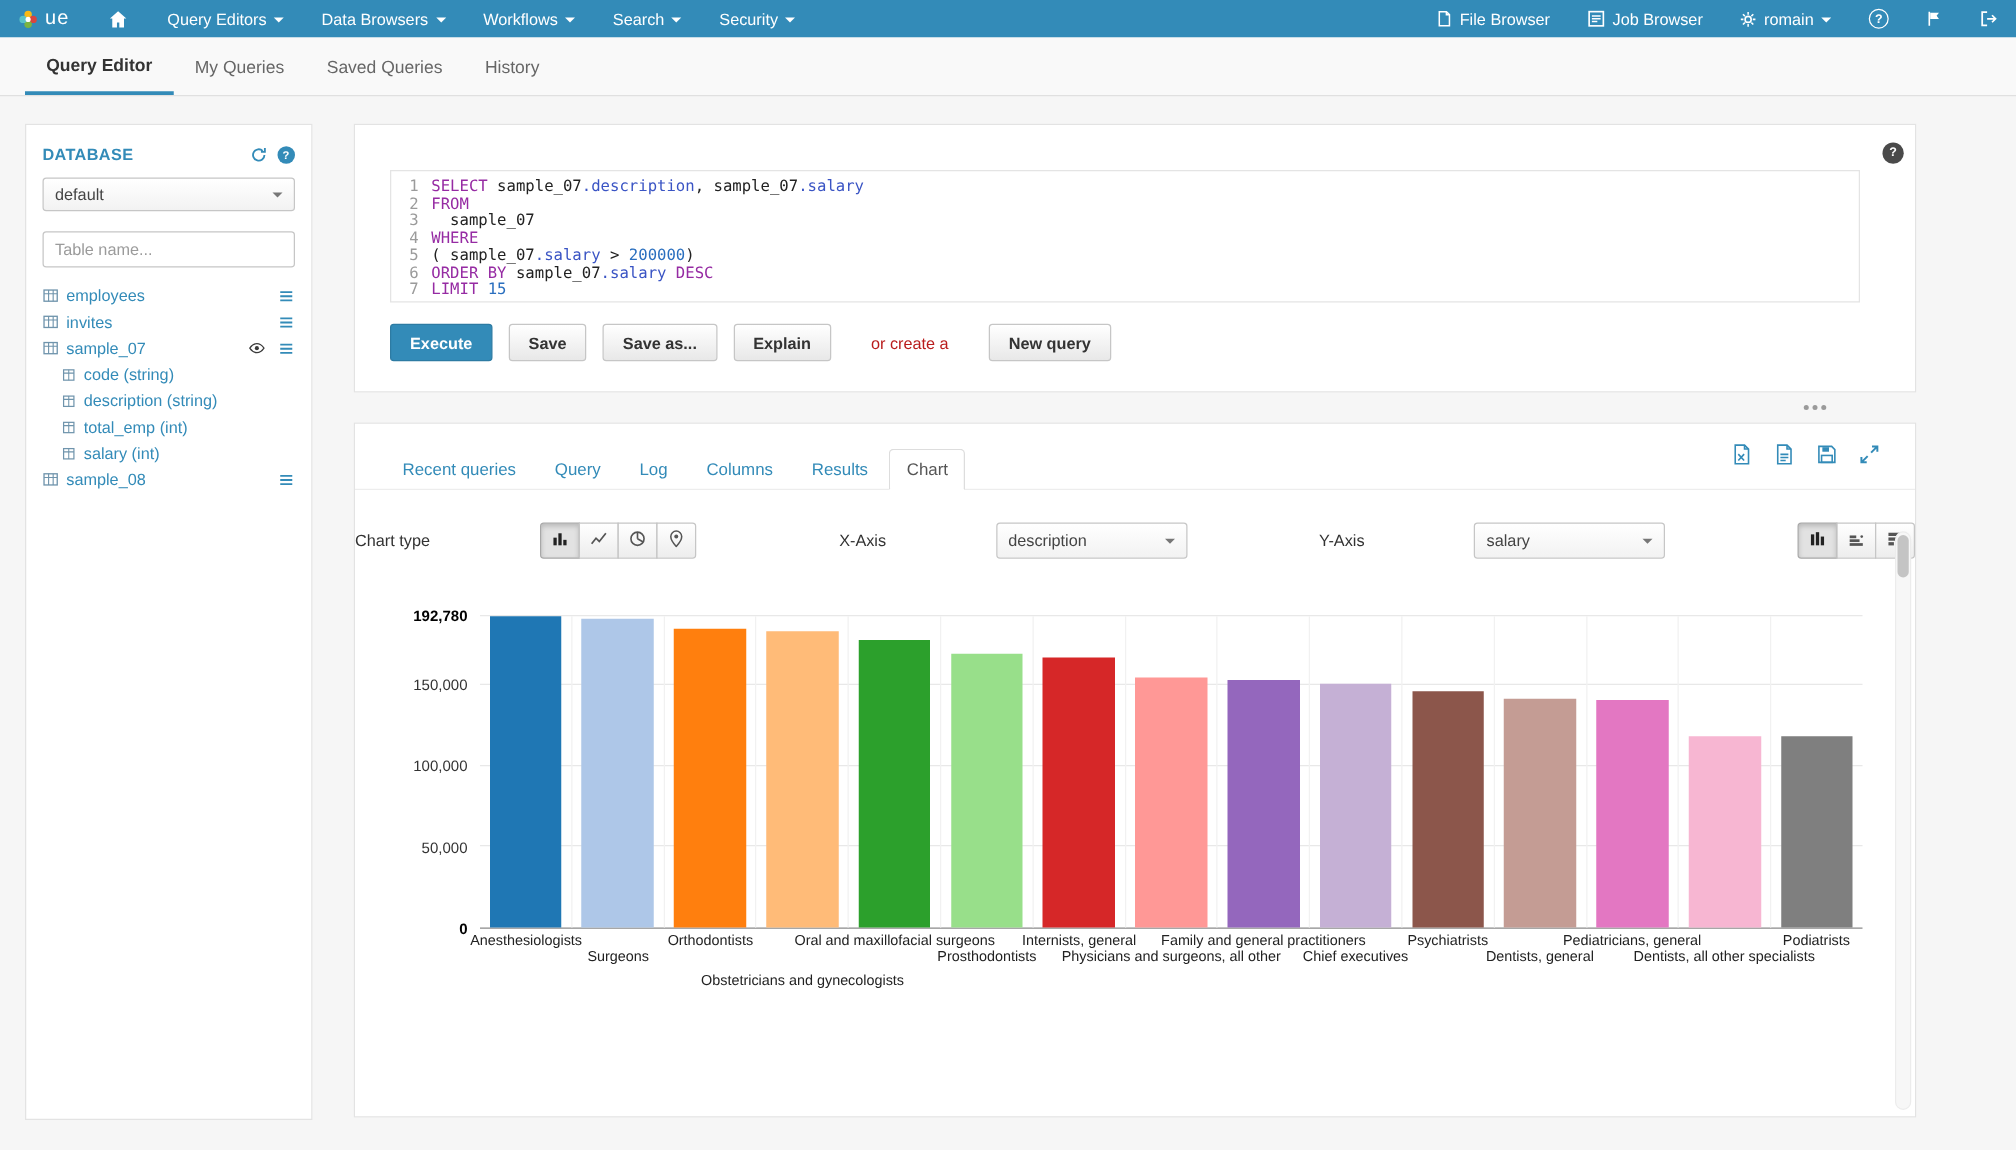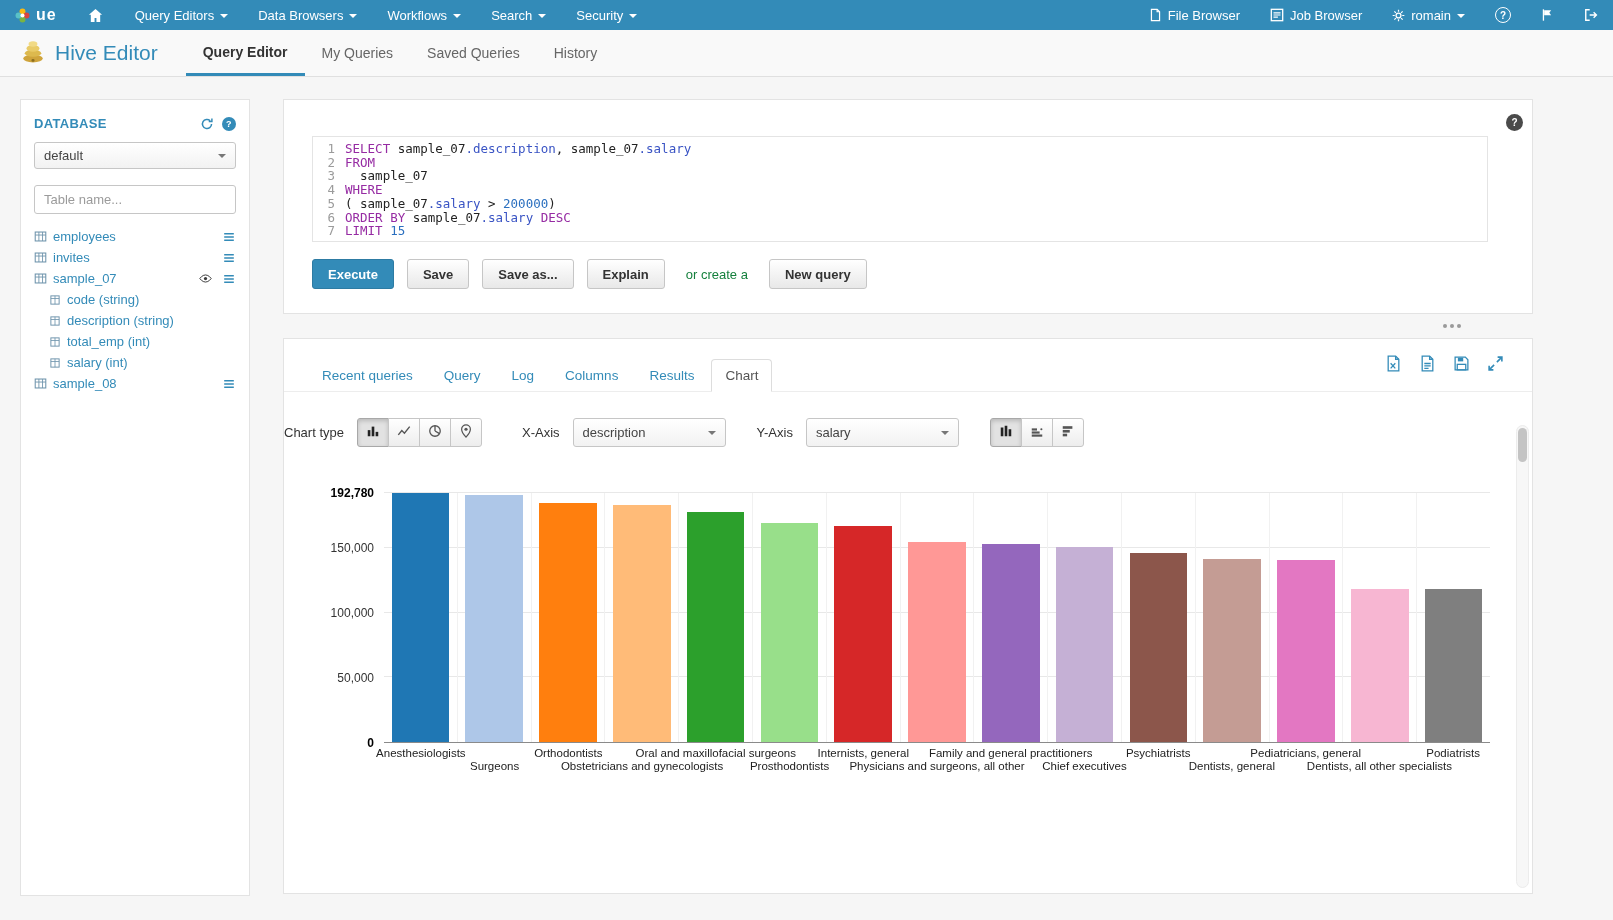--- a/index.html
+++ b/index.html
@@ -2,21 +2,21 @@
 <html><head>
 <meta charset="utf-8">
 <style>
   *{box-sizing:border-box;margin:0;padding:0}
   html,body{width:1613px;height:920px}
   body{font-family:"Liberation Sans",sans-serif;background:#f6f6f6;color:#333;overflow:hidden;font-size:13px}
 
   
   .navbar{height:30px;background:#338bb8;display:flex;align-items:stretch;color:#fff}
   .brand{display:flex;align-items:center;gap:5px;padding:0 14px;cursor:pointer}
-  .brand .brand-txt{font-weight:bold;font-size:16px;letter-spacing:1px}
+  .brand .brand-txt{font-weight:normal;font-size:16px;letter-spacing:1px}
   .nav-home{display:flex;align-items:center;padding:0 17px;cursor:pointer}
   #nav-menus{display:flex}
   .nav-item{display:flex;align-items:center;gap:6px;padding:0 15px;cursor:pointer;white-space:nowrap}
   .caret{width:0;height:0;border-left:4px solid transparent;border-right:4px solid transparent;border-top:4px solid #fff;margin-top:1px}
   .nav-right{margin-left:auto;display:flex;align-items:stretch}
   .navbar svg{display:block}
   .help-badge-nav{width:16px;height:16px;border-radius:50%;border:1.5px solid #fff;font-size:10px;font-weight:bold;display:flex;align-items:center;justify-content:center}
 
   
   .subnav{height:47px;background:#f9f9f9;border-bottom:1px solid #e0e0e0;display:flex;align-items:stretch;padding:0 20px}
@@ -61,36 +61,36 @@
   .code-row{display:flex}
   .gnum{width:32px;text-align:right;padding-right:10px;color:#9b9b9b;user-select:none}
   .cline{white-space:pre}
   .tok-kw{color:#962ba3}
   .tok-at{color:#3a54c4}
   .tok-nu{color:#2a6fbf}
   .tok-pl{color:#222}
   .btn-row{display:flex;align-items:center;gap:13px;margin-top:17px}
   .btn{height:30px;padding:0 15px;border-radius:3px;font-size:13px;font-weight:bold;border:1px solid #c6c6c6;background:linear-gradient(#fff,#e8e8e8);color:#333;cursor:pointer;font-family:inherit}
   .btn.primary{background:#338bb8;border-color:#2d7ba3;color:#fff}
-  .or-text{color:#15803d;margin:0 8px}
+  .or-text{color:#b91c1c;margin:0 19px}
 
   
   .resize-row{height:24px;display:flex;align-items:center;justify-content:flex-end;padding-right:86px}
   .dots{width:4px;height:4px;border-radius:50%;background:#9a9a9a;box-shadow:7px 0 0 #9a9a9a,14px 0 0 #9a9a9a;cursor:row-resize}
 
   
   .results-card{position:relative;background:#fff;border:1px solid #e3e3e3;height:556px}
   .results-header{display:flex;align-items:center;padding:20px 24px 0;border-bottom:1px solid #ededed}
   #results-tabs{display:flex}
   .rtab{padding:8px 13px;color:#338bb8;font-size:13.5px;cursor:pointer;border:1px solid transparent;border-radius:4px 4px 0 0;margin-right:3px;margin-bottom:-1px}
   .rtab.active{color:#555;border-color:#ddd;border-bottom-color:#fff;background:#fff}
   .export-icons{position:absolute;right:28px;top:16px;display:flex;gap:17px;color:#338bb8}
   .export-icons span{cursor:pointer;display:flex}
 
-  .chart-controls{display:flex;align-items:center;justify-content:flex-start;gap:10px;margin-top:26px}
+  .chart-controls{display:flex;align-items:center;justify-content:space-between;gap:10px;margin-top:26px}
   .ctl-label{color:#333;margin-right:3px}
   .btn-group{display:flex}
   .cbtn{width:32px;height:29px;border:1px solid #c6c6c6;background:linear-gradient(#fff,#ededed);display:flex;align-items:center;justify-content:center;cursor:pointer;margin-left:-1px;color:#555;padding:0}
   .cbtn:first-child{border-radius:3px 0 0 3px;margin-left:0}
   .cbtn:last-child{border-radius:0 3px 3px 0}
   .cbtn.active{background:#e2e2e2;box-shadow:inset 0 2px 4px rgba(0,0,0,.18);border-color:#a8a8a8;color:#222}
   .ctl-select{width:153px;height:29px;margin-right:21px}
 
   .chart-area{margin-top:46px}
   .chart-inner{display:flex}
@@ -200,30 +200,20 @@
           <svg width="14" height="14" viewBox="0 0 16 16">
             <path d="M6.5 2H2v12h4.5" fill="none" stroke="#fff" stroke-width="1.6"></path>
             <path d="M6.5 8H14M11 4.8L14.2 8 11 11.2" fill="none" stroke="#fff" stroke-width="1.6"></path>
           </svg>
         </span>
     </div>
   </div>
 </div>
 
 <div class="subnav">
-  <div class="app-title">
-    <span><svg width="26" height="26" viewBox="0 0 24 24">
-          <ellipse cx="12" cy="19" rx="9" ry="3.6" fill="#cfa43c"></ellipse>
-          <ellipse cx="12" cy="14" rx="7.6" ry="3.3" fill="#ddb94e"></ellipse>
-          <ellipse cx="12" cy="9.6" rx="6" ry="3" fill="#e9cb67"></ellipse>
-          <ellipse cx="12" cy="5.6" rx="4.1" ry="2.5" fill="#f1da85"></ellipse>
-          <rect x="10.6" y="19.4" width="2.8" height="2.6" rx="1.2" fill="#8a6d20"></rect>
-        </svg></span>
-    <span>Hive Editor</span>
-  </div>
   <div id="subnav-tabs">
       <div class="subtab active">Query Editor</div>
       <div class="subtab">My Queries</div>
       <div class="subtab">Saved Queries</div>
       <div class="subtab">History</div>
     </div>
 </div>
 
 <div class="content">
 
@@ -571,21 +561,21 @@
                 <div class="slot">
                   <div class="bar" style="height: 61.469%; background: rgb(127, 127, 127);"></div>
                 </div>
               </div>
           </div>
         </div>
         <div class="x-labels" id="x-labels">
             <div class="xlabel" style="left: 3.33333%;">Anesthesiologists</div>
             <div class="xlabel low" style="left: 10%;">Surgeons</div>
             <div class="xlabel" style="left: 16.6667%;">Orthodontists</div>
-            <div class="xlabel low" style="left: 23.3333%;">Obstetricians and gynecologists</div>
+            <div class="xlabel low" style="left: 23.3333%; margin-top: 19px;">Obstetricians and gynecologists</div>
             <div class="xlabel" style="left: 30%;">Oral and maxillofacial surgeons</div>
             <div class="xlabel low" style="left: 36.6667%;">Prosthodontists</div>
             <div class="xlabel" style="left: 43.3333%;">Internists, general</div>
             <div class="xlabel low" style="left: 50%;">Physicians and surgeons, all other</div>
             <div class="xlabel" style="left: 56.6667%;">Family and general practitioners</div>
             <div class="xlabel low" style="left: 63.3333%;">Chief executives</div>
             <div class="xlabel" style="left: 70%;">Psychiatrists</div>
             <div class="xlabel low" style="left: 76.6667%;">Dentists, general</div>
             <div class="xlabel" style="left: 83.3333%;">Pediatricians, general</div>
             <div class="xlabel low" style="left: 90%;">Dentists, all other specialists</div>

